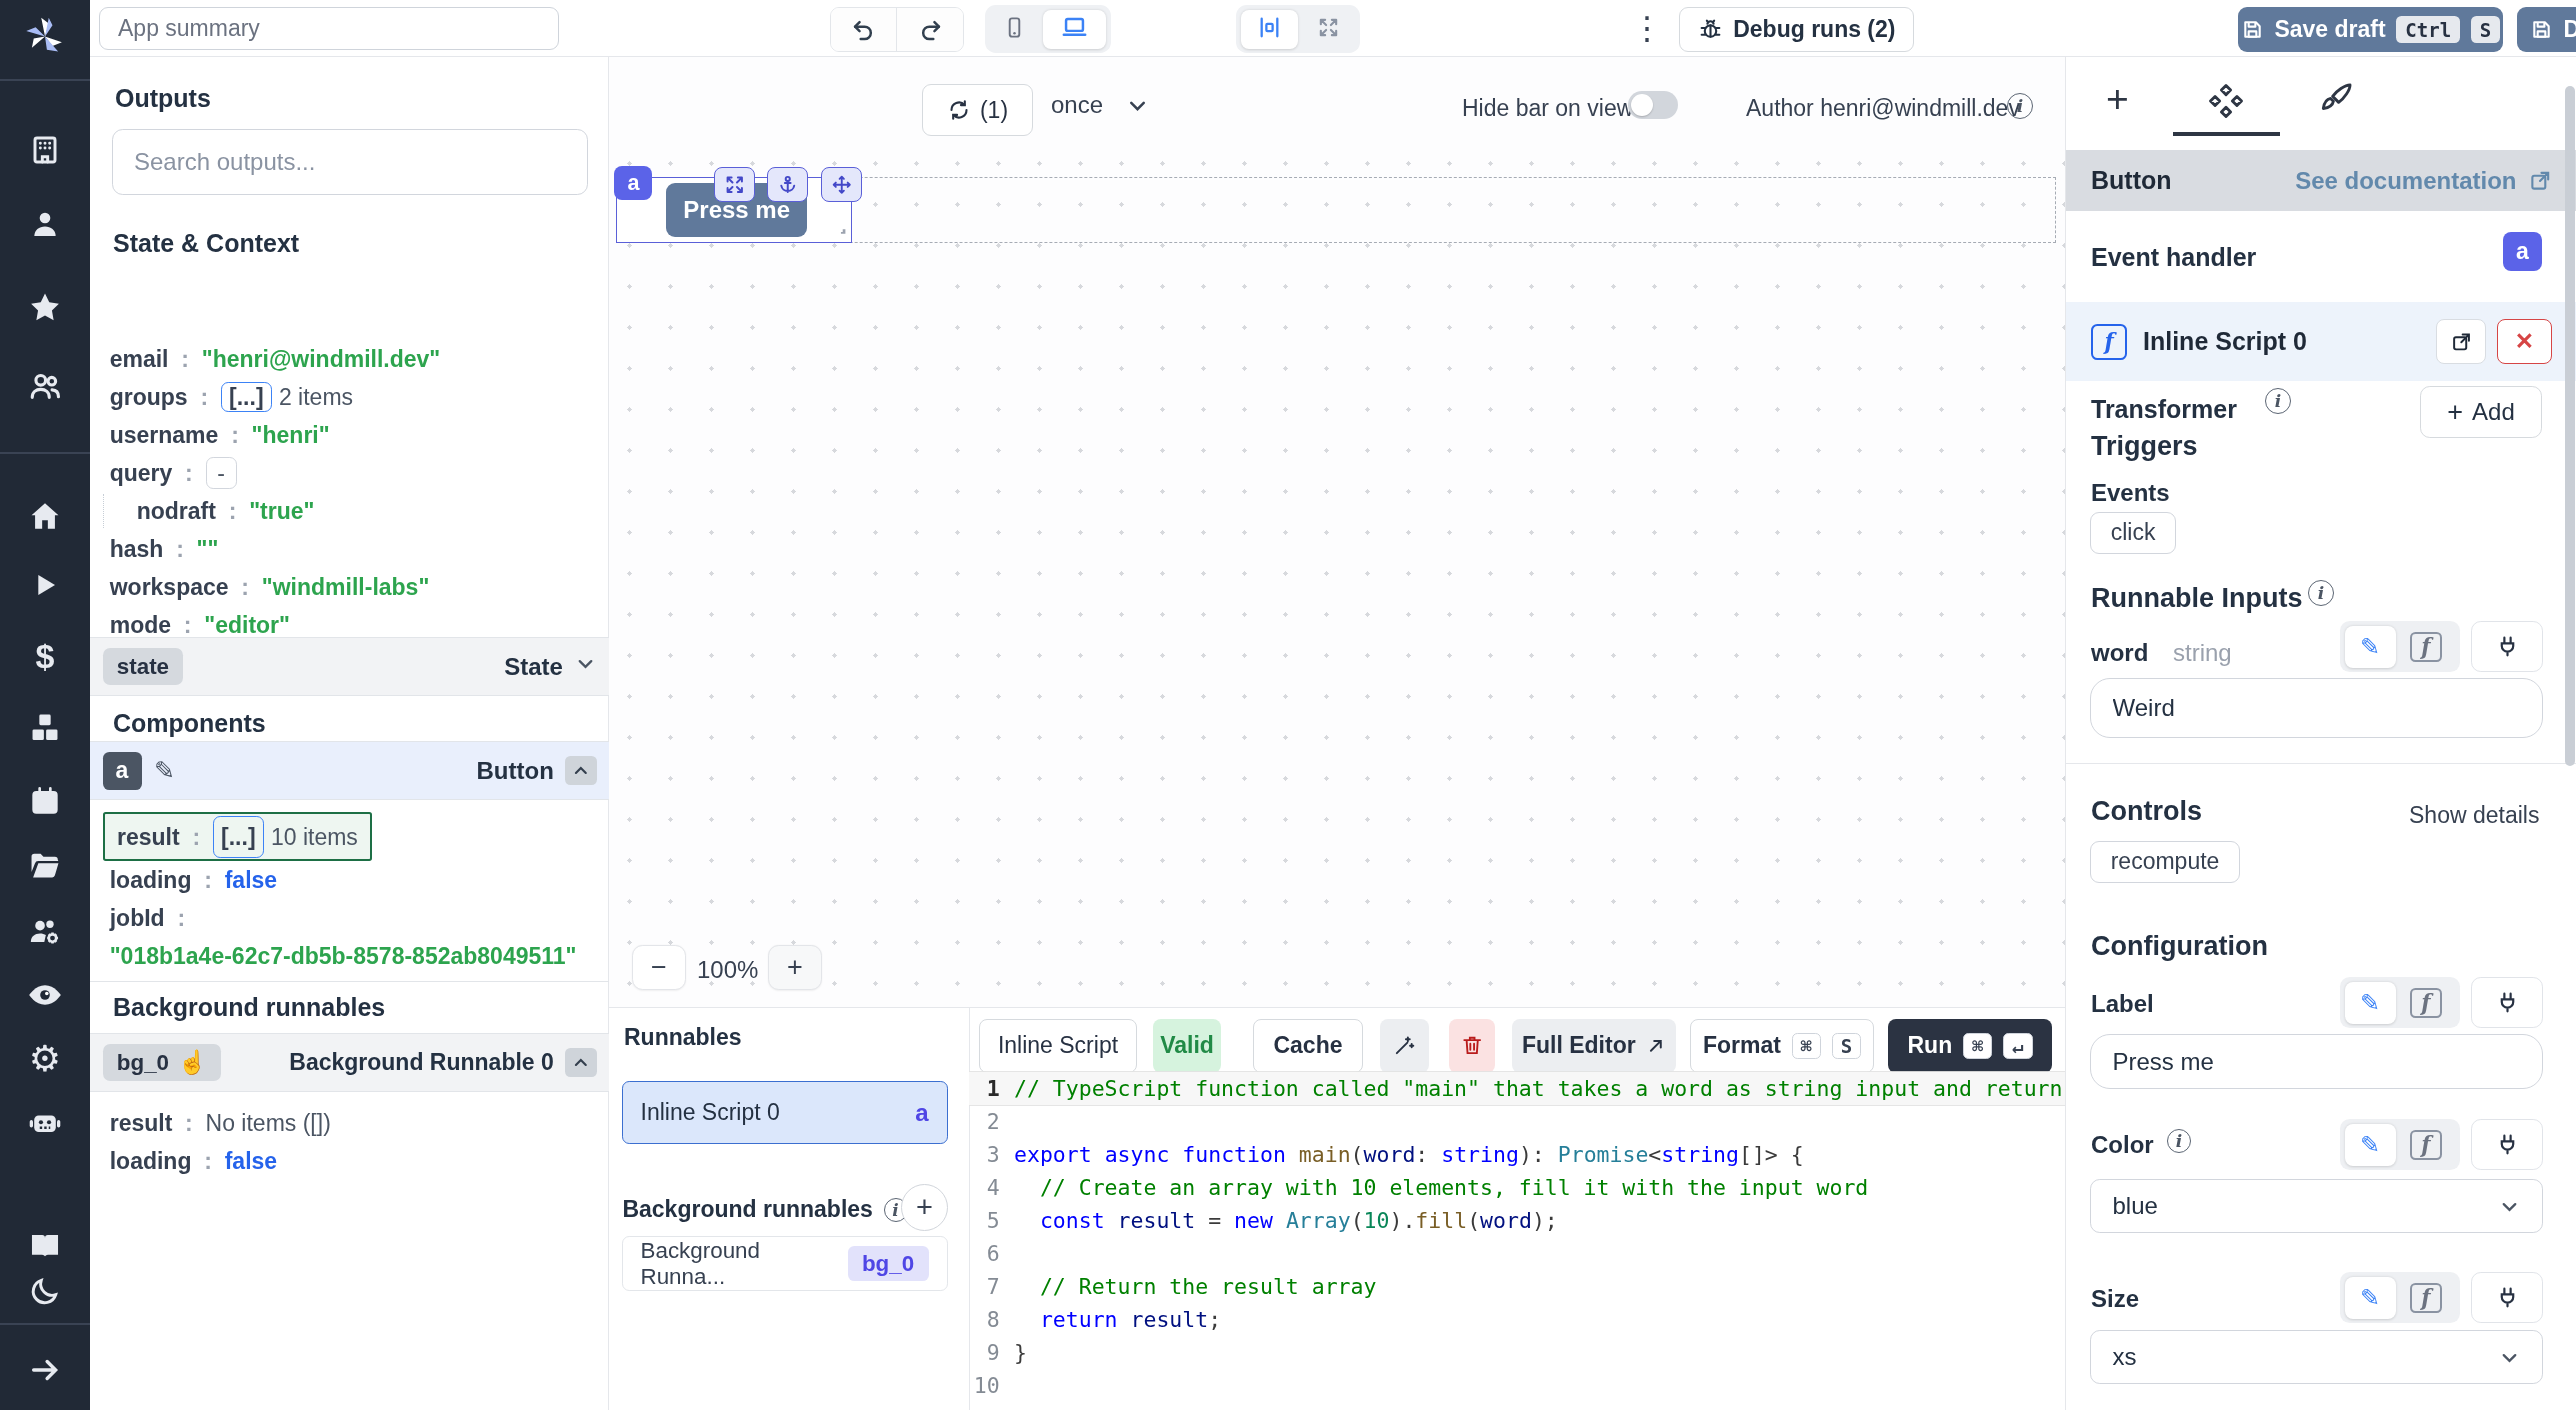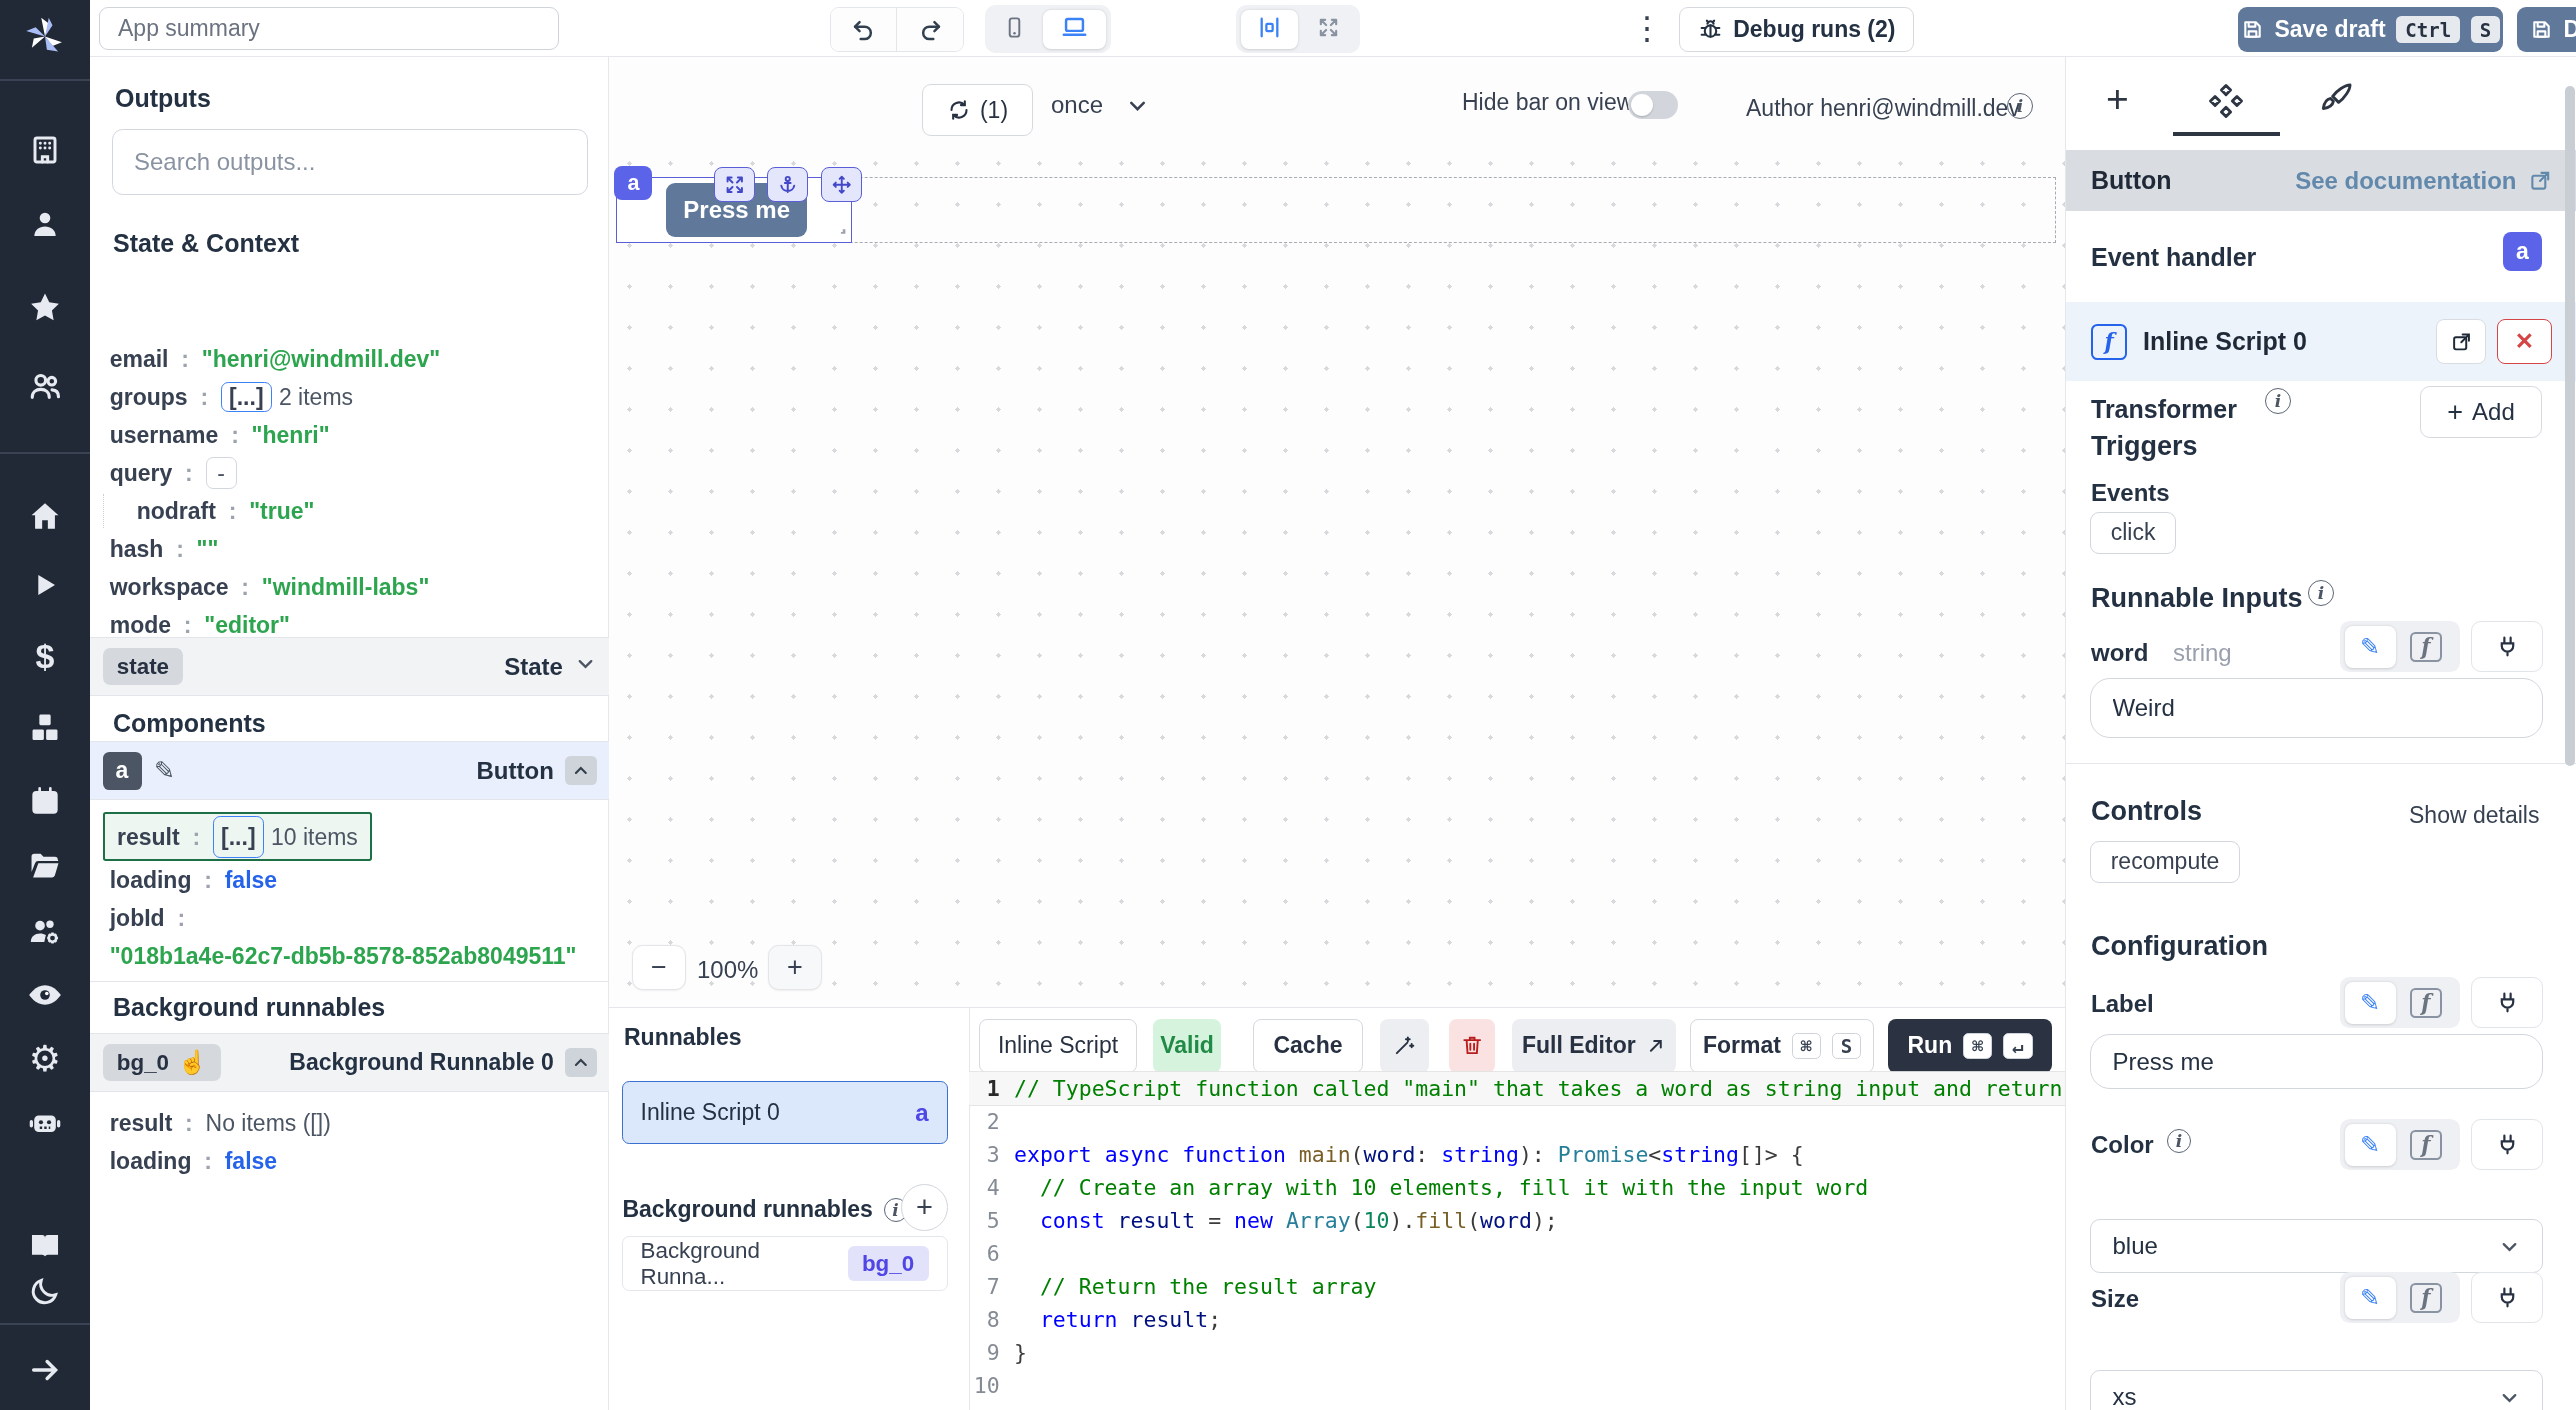--- a/index.html
+++ b/index.html
@@ -92,21 +92,21 @@
   .seg2 { position:absolute; width:120px; height:51px; background:#eef0f3; border-radius:9.8px; display:flex;
           align-items:center; padding:4.5px; gap:1.8px; }
   .seg2 .pencil { width:51px; height:42px; background:#fff; border-radius:8px; box-shadow:0 0.9px 2.7px rgba(0,0,0,.15);
                   display:flex; align-items:center; justify-content:center; }
   .f-glyph { font:italic 700 21.5px "DejaVu Serif", serif; }
   .plug-btn { position:absolute; width:72px; height:51px; background:#fff; border:1.8px solid #e1e4e9; border-radius:9.8px;
               display:flex; align-items:center; justify-content:center; color:#273142; }
   .txt-input { position:absolute; border:1.8px solid #d2d6dd; border-radius:20px; padding:0 21.5px; font:24px "Liberation Sans",sans-serif;
                color:#243142; outline:none; background:#fff; }
   .sel { position:absolute; border:1.8px solid #d2d6dd; border-radius:9.8px; background:#fff; display:flex; align-items:center;
-         padding:0 21.5px; font-size:24px; color:#243142; justify-content:space-between;margin-top:40px; }
+         padding:0 21.5px; font-size:24px; color:#243142; justify-content:space-between; }
   .info-ic { display:inline-flex; width:26px; height:26px; border:1.8px solid #5b6573; border-radius:50%; color:#4b5563;
              align-items:center; justify-content:center; font:italic 700 17px "DejaVu Serif", serif; }
   .badge-ind { background:#5b63e8; color:#fff; font-weight:700; border-radius:8px; display:flex; align-items:center; justify-content:center; }
 </style>
 </head>
 <body>
 
 <div class="page">
 
   <nav class="abs side">
@@ -338,21 +338,21 @@
           <path d="M17.8 3.2v3.9h-3.9M6.2 20.8v-3.9h3.9"></path>
         </svg>
       <span style="font-size:23px;color:#273142">(1)</span>
     </div>
     <div style="position:absolute; left:442px; top:34px; display:flex; align-items:center; gap:21.5px">
       <span style="font-size:24px;color:#374151">once</span>
       <svg width="25" height="25" viewBox="0 0 24 24" fill="none" stroke="#374151" stroke-width="2.4" stroke-linecap="round">
           <path d="M6 9.5l6 6 6-6"></path>
         </svg>
     </div>
-    <span style="position:absolute; left:853px; top:32px; font-size:23px; color:#374151">Hide bar on view</span>
+    <span style="position:absolute; left:853px; top:38px; font-size:23px; color:#374151">Hide bar on view</span>
     <span class="pill-toggle" style="position:absolute; left:1019px; top:34px">
         <span class="knob"></span>
       </span>
     <span style="position:absolute; left:1137px; top:38px; font-size:23px; color:#374151">Author henri@windmill.dev</span>
     <span class="info-ic" style="position:absolute; left:1398px; top:36px">i</span>
 
     <div style="position:absolute; left:10.7px; top:120px; width:1436px; height:66px; border:1.8px dashed #a6abb4"></div>
 
     <div style="position:absolute; left:7.2px; top:120px; width:236px; height:66px; border:1.8px solid #5a5fd8; background:#fff; z-index:5">
       <button style="position:absolute; left:49px; top:5.4px; width:141px; height:54px; background:#60799b; border:none; border-radius:9px; color:#fff; font:600 24px 'Liberation Sans',sans-serif">Press me</button>

